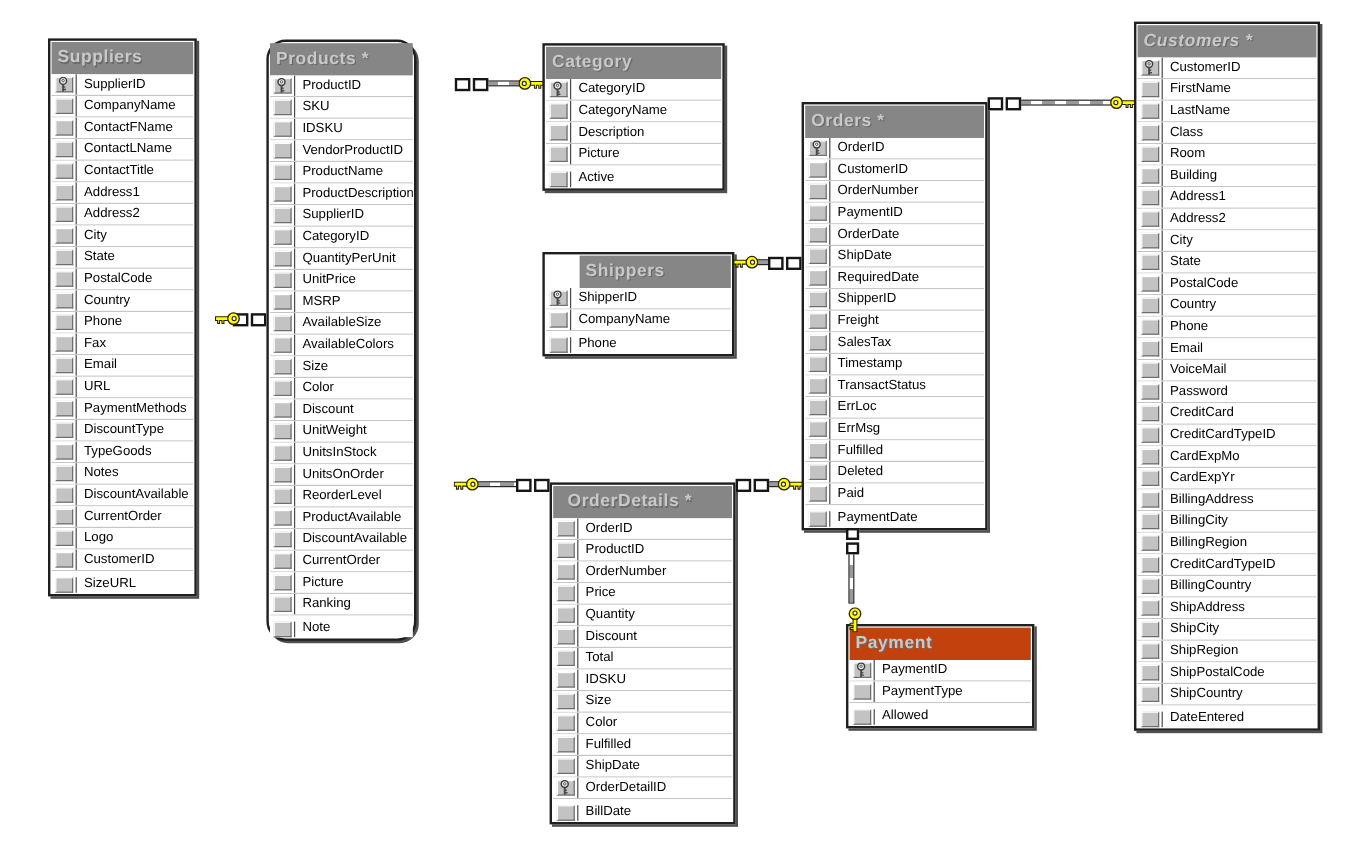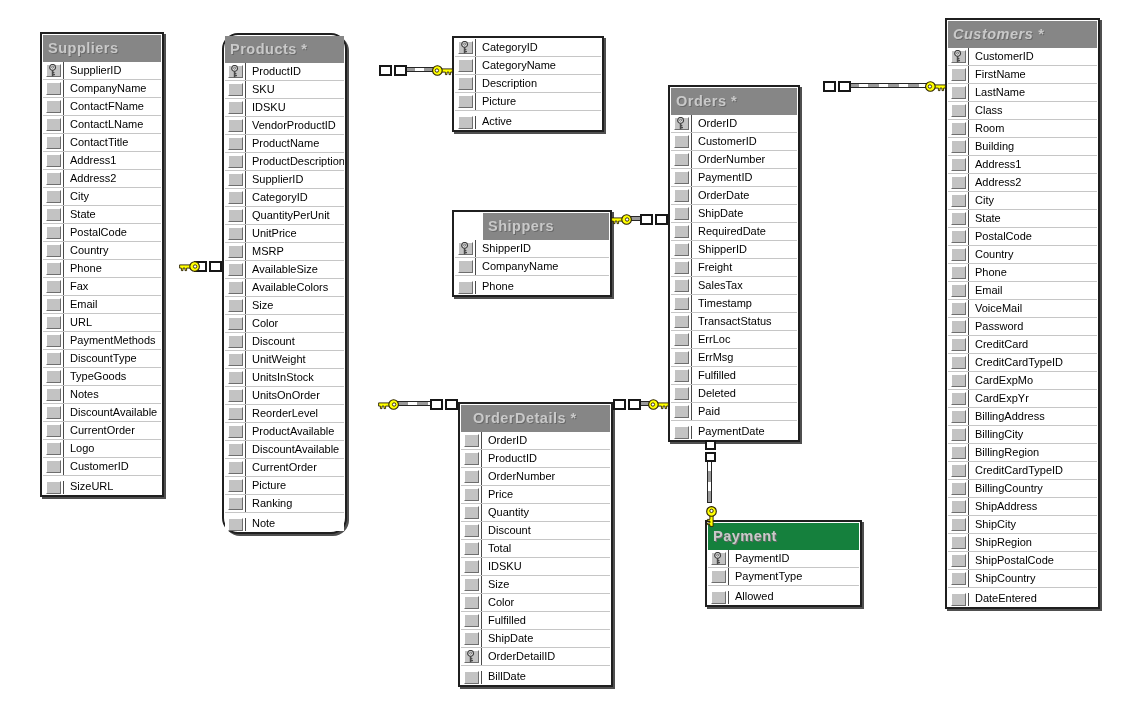--- a/index.html
+++ b/index.html
@@ -352,20 +352,21 @@
           <div class="er-field">Ranking</div>
         </div>
         <div class="er-row">
           <div class="er-btn">
             <div class="btn3d"></div>
           </div>
           <div class="er-field">Note</div>
         </div>
       </div>
       <div class="er-table" style="left: 452px; top: 36px; width: 152px;">
+        <div class="er-header" style="background: rgb(134, 134, 134); color: rgb(201, 201, 201);">Category</div>
         <div class="er-row">
           <div class="er-btn">
             <div class="btn3d">
               <svg width="10" height="13" viewBox="0 0 10 13">
                 <circle cx="4.6" cy="3.4" r="2.9" fill="#e9e9e9" stroke="#3c3c3c" stroke-width="1.2"></circle>
                 <circle cx="4.6" cy="3.2" r="1" fill="#ffffff" stroke="#3c3c3c" stroke-width="0.7"></circle>
                 <path d="M3.8 6.2 L3.8 12.2 L5.4 12.2 L5.4 11.2 L7 11.2 L7 10 L5.4 10 L5.4 9.2 L6.4 9.2 L6.4 8 L5.4 8 L5.4 6.2 Z" fill="#4a4a4a"></path>
               </svg>
             </div>
           </div>
@@ -509,21 +510,21 @@
           </div>
           <div class="er-field">OrderDetailID</div>
         </div>
         <div class="er-row">
           <div class="er-btn">
             <div class="btn3d"></div>
           </div>
           <div class="er-field">BillDate</div>
         </div>
       </div>
-      <div class="er-table" style="left: 668px; top: 85px; width: 132px;">
+      <div class="er-table" style="left: 668px; top: 85px; width: 155px;">
         <div class="er-header" style="background: rgb(134, 134, 134); color: rgb(201, 201, 201);">Orders *</div>
         <div class="er-row">
           <div class="er-btn">
             <div class="btn3d">
               <svg width="10" height="13" viewBox="0 0 10 13">
                 <circle cx="4.6" cy="3.4" r="2.9" fill="#e9e9e9" stroke="#3c3c3c" stroke-width="1.2"></circle>
                 <circle cx="4.6" cy="3.2" r="1" fill="#ffffff" stroke="#3c3c3c" stroke-width="0.7"></circle>
                 <path d="M3.8 6.2 L3.8 12.2 L5.4 12.2 L5.4 11.2 L7 11.2 L7 10 L5.4 10 L5.4 9.2 L6.4 9.2 L6.4 8 L5.4 8 L5.4 6.2 Z" fill="#4a4a4a"></path>
               </svg>
             </div>
@@ -627,21 +628,21 @@
           <div class="er-field">Paid</div>
         </div>
         <div class="er-row">
           <div class="er-btn">
             <div class="btn3d"></div>
           </div>
           <div class="er-field">PaymentDate</div>
         </div>
       </div>
       <div class="er-table" style="left: 705px; top: 520px; width: 157px;">
-        <div class="er-header" style="background: #15803d; color: rgb(201, 201, 201);">Payment</div>
+        <div class="er-header" style="background: #c2410c; color: rgb(201, 201, 201);">Payment</div>
         <div class="er-row">
           <div class="er-btn">
             <div class="btn3d">
               <svg width="10" height="13" viewBox="0 0 10 13">
                 <circle cx="4.6" cy="3.4" r="2.9" fill="#e9e9e9" stroke="#3c3c3c" stroke-width="1.2"></circle>
                 <circle cx="4.6" cy="3.2" r="1" fill="#ffffff" stroke="#3c3c3c" stroke-width="0.7"></circle>
                 <path d="M3.8 6.2 L3.8 12.2 L5.4 12.2 L5.4 11.2 L7 11.2 L7 10 L5.4 10 L5.4 9.2 L6.4 9.2 L6.4 8 L5.4 8 L5.4 6.2 Z" fill="#4a4a4a"></path>
               </svg>
             </div>
           </div>

